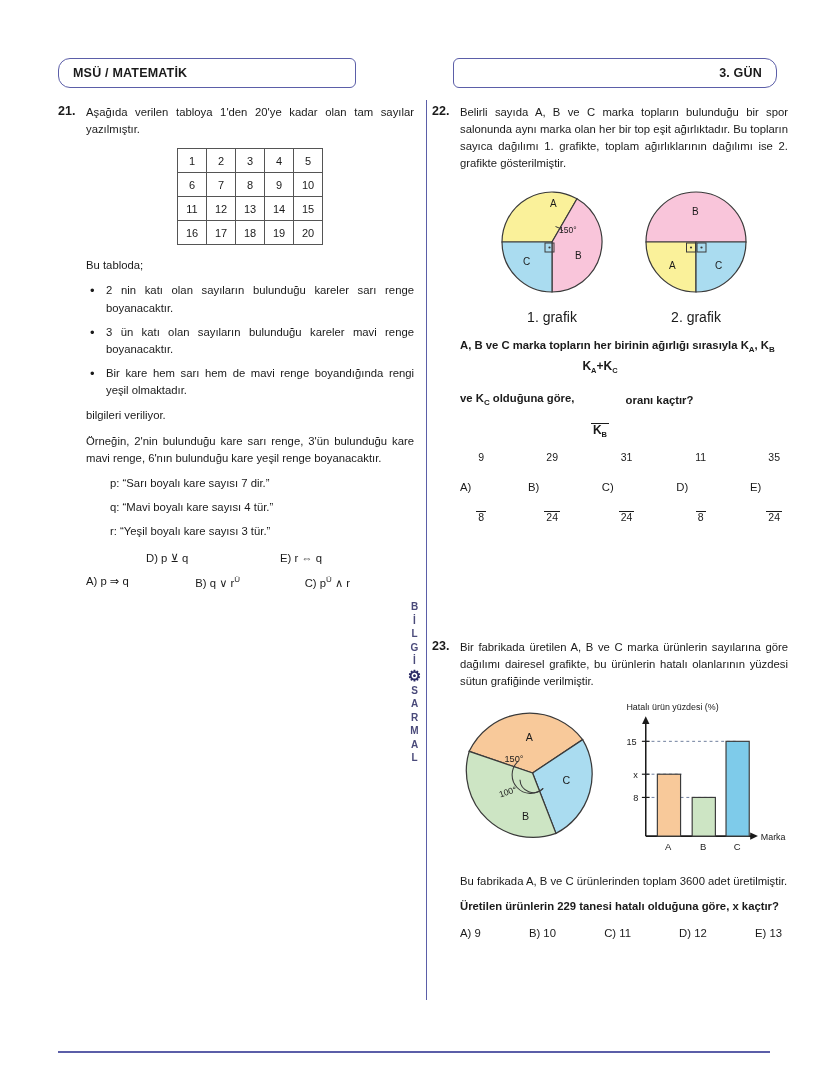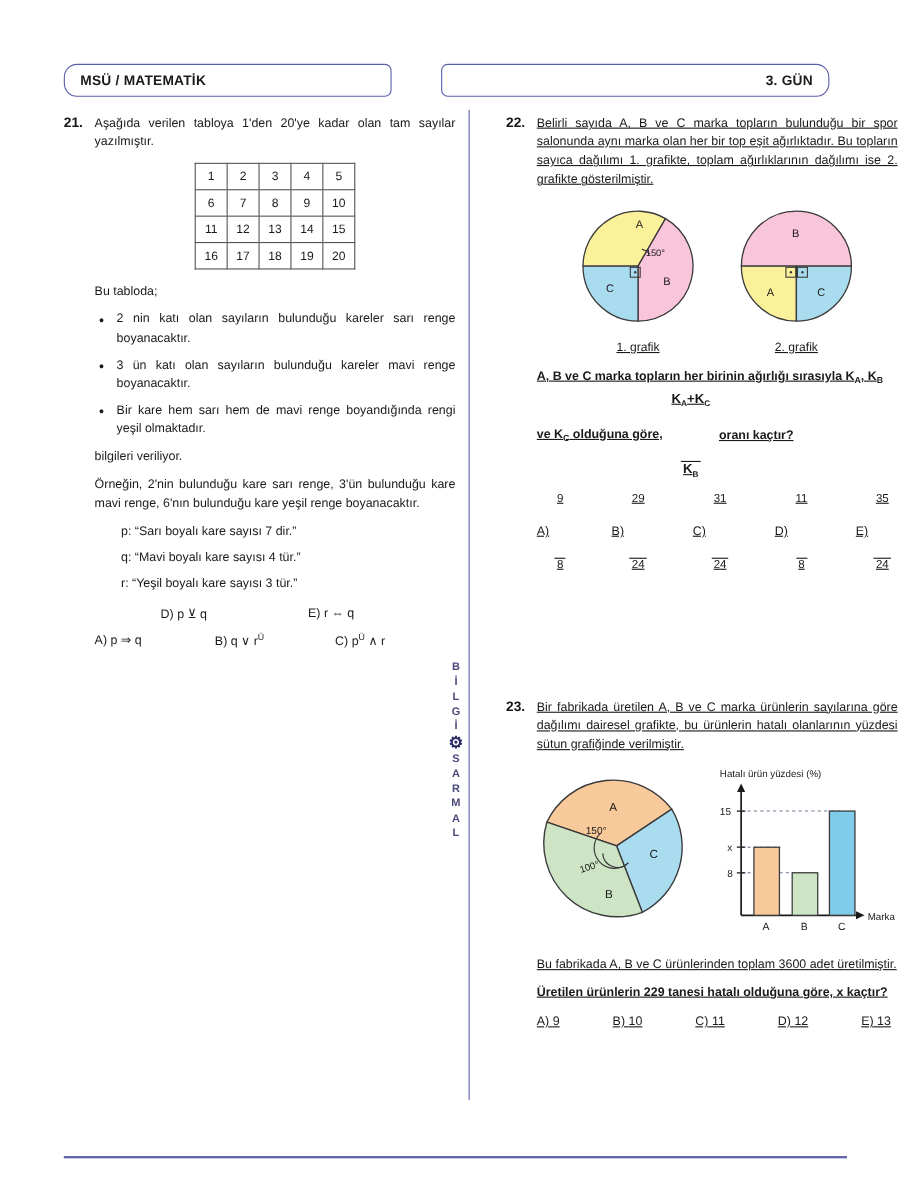--- a/index.html
+++ b/index.html
@@ -16,27 +16,27 @@
 
   
   .hdr {
     position:absolute; top:58px; height:30px;
     border:1px solid #5b5ea8;
     border-radius: 10px 10px 10px 10px;
     display:flex; align-items:center;
     background:#fff;
   }
   .hdr-left  { left:58px;  width:298px; border-radius:12px 6px 6px 12px; padding-left:14px; justify-content:flex-start; }
-  .hdr-right { right:74px; width:353px; border-radius:6px 12px 12px 6px; padding-right:14px; justify-content:flex-end; }
+  .hdr-right { right:51px; width:324px; border-radius:6px 12px 12px 6px; padding-right:14px; justify-content:flex-end; }
   .hdr-title { font-size:12.5px; font-weight:bold; letter-spacing:.2px; }
 
   
   .col { position:absolute; top:104px; width:356px; }
   .col-left  { left:58px;  }
-  .col-right { left:460px;text-decoration:underline; }
+  .col-right { left:432px; }
 
   .divider { position:absolute; left:426px; top:100px; width:1px; height:900px; background:#5b5ea8; }
 
   
   .q { position:relative; margin-bottom:14px; }
   .q-num {
     position:absolute; left:0; top:0; width:24px;
     font-size:12.5px; font-weight:bold; text-align:left;
   }
   .q-body { margin-left:28px; }
@@ -80,21 +80,21 @@
   .frac .num { padding:0 2px; }
   .frac .den { padding:0 2px; border-top:1px solid #1a1a1a; }
   .fracbig { font-size:12px; }
   .fracbig .den { border-top:1.4px solid #1a1a1a; }
 
   .formula-line { display:flex; align-items:center; gap:6px; font-size:11.3px; font-weight:bold; flex-wrap:wrap; }
 
   
   .charts2 { display:flex; justify-content:center; gap:26px; margin:10px 0 6px 0; }
   .chartbox { text-align:center; }
-  .caption { font-size:11px; margin-top:4px; }
+  .caption { font-size:14px; margin-top:4px; }
 
   
   .fig23 { display:flex; align-items:flex-start; gap:4px; margin:4px 0 10px 0; }
 
   
   .watermark {
     position:absolute; left:404px; top:600px;
     width:22px; text-align:center;
     font-size:10px; font-weight:bold; color:#4a4a7a;
     letter-spacing:1px; line-height:13.5px;

